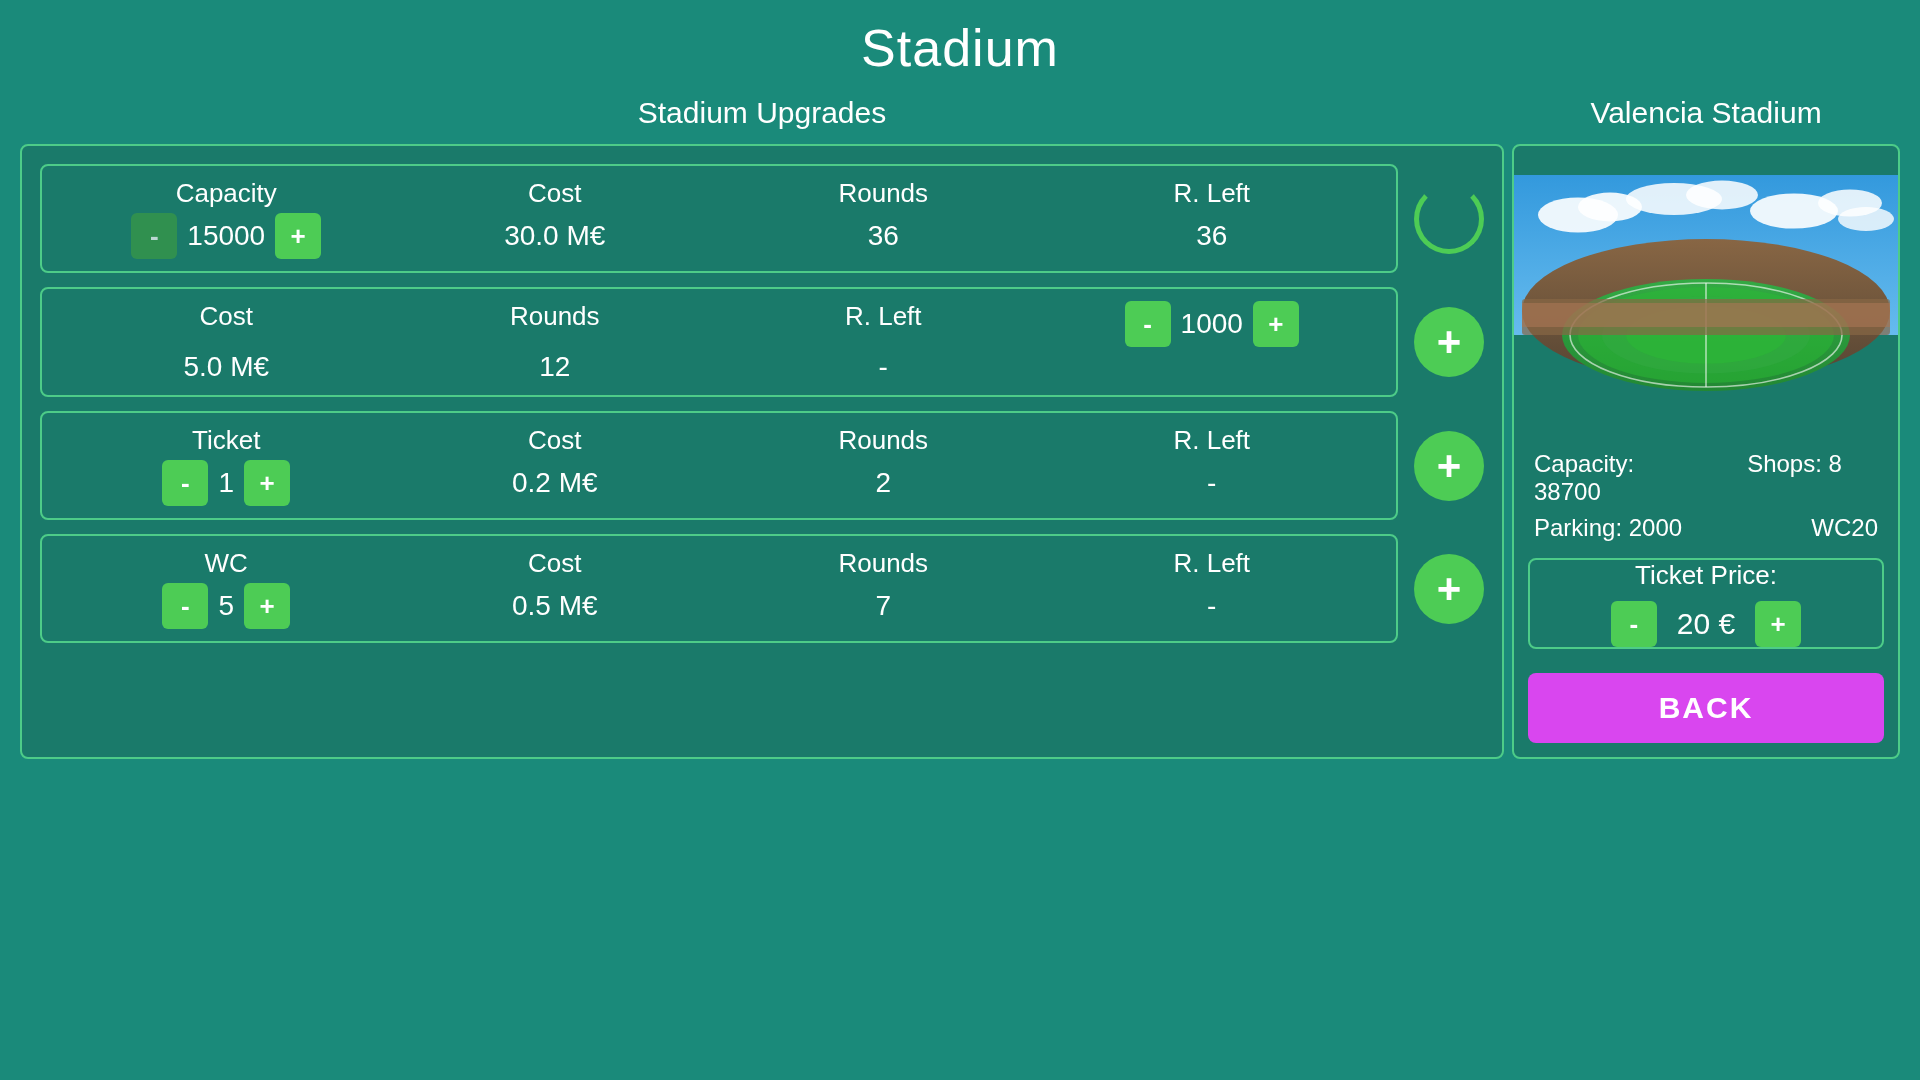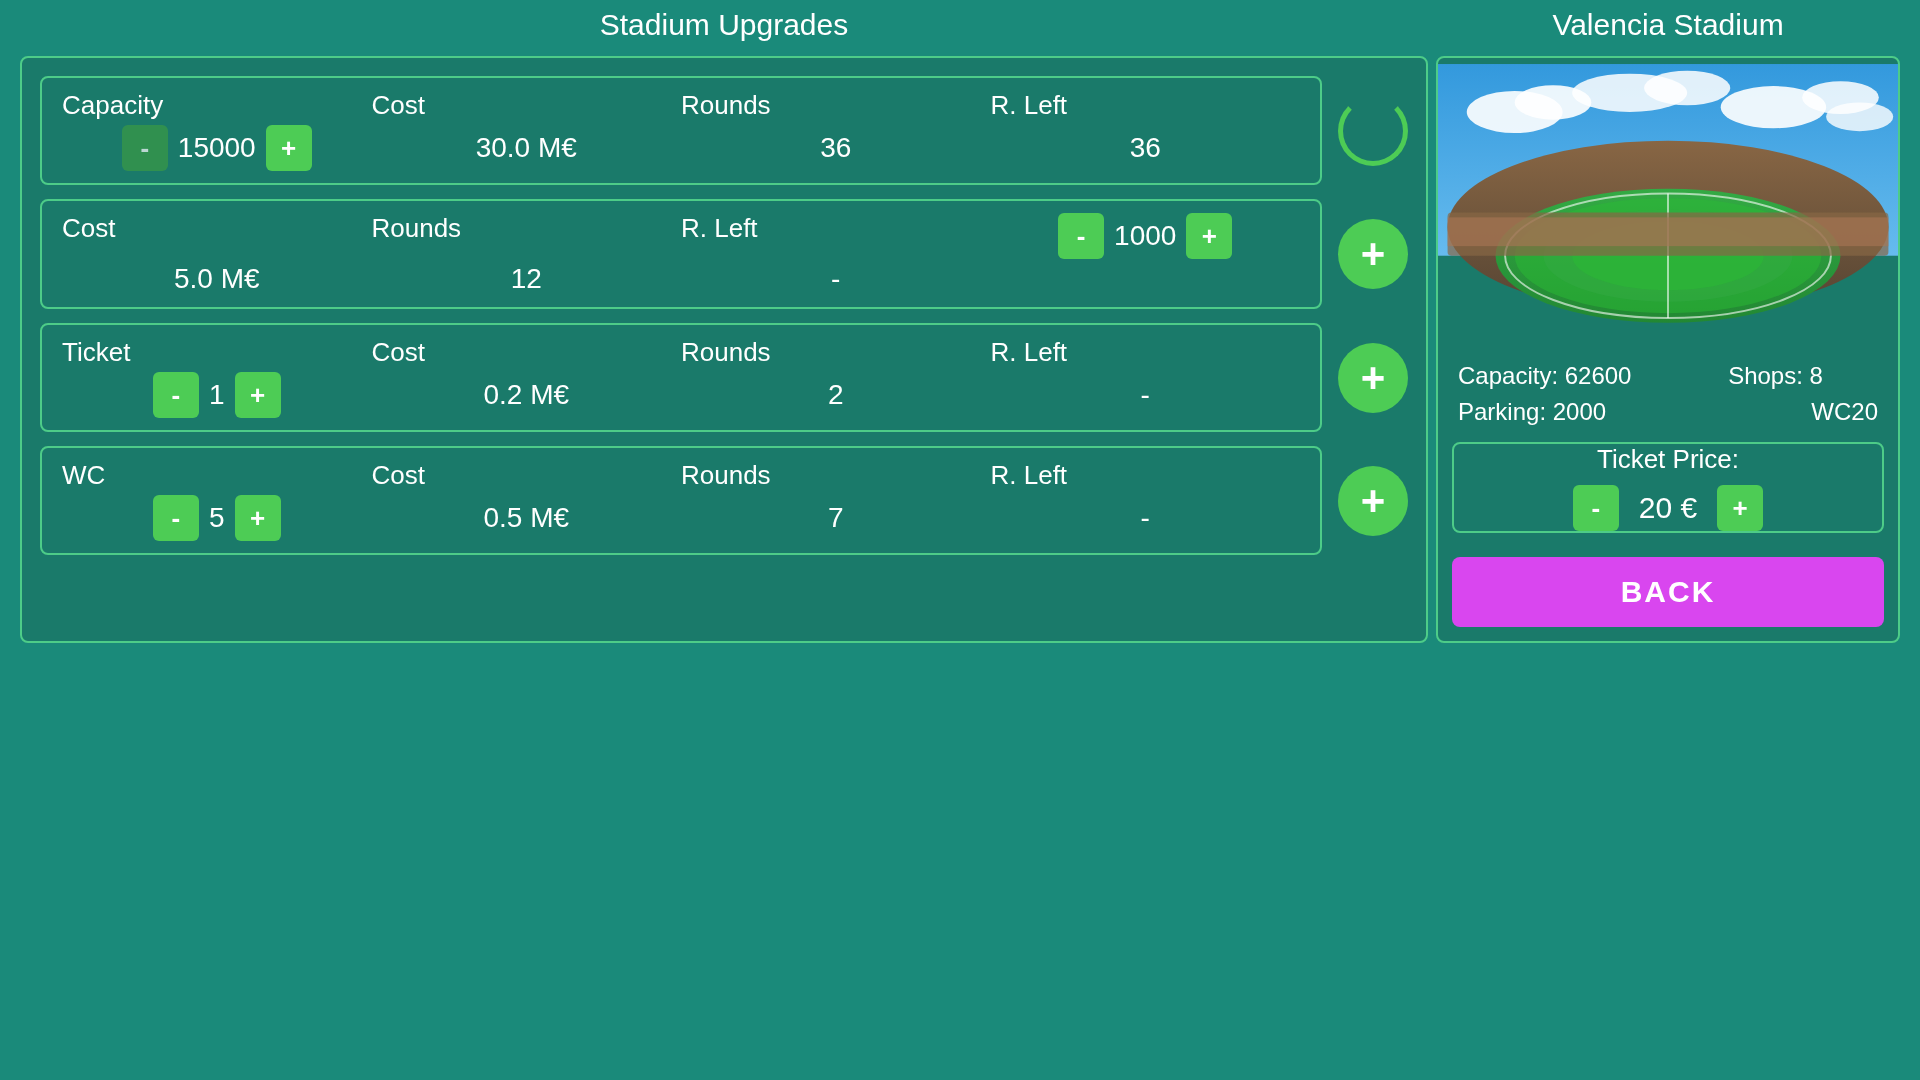--- a/index.html
+++ b/index.html
@@ -68,20 +68,21 @@
       background: #1a7a6a;
       padding: 12px 20px;
       display: grid;
       grid-template-columns: 1fr 1fr 1fr 1fr;
       gap: 4px 0;
     }
 
     .upgrade-card .col-header {
       font-size: 26px;
       font-weight: 400;
+      text-align: center;
       color: white;
     }
 
     .upgrade-card .col-value {
       display: flex;
       align-items: center;
       justify-content: center;
       font-size: 28px;
       font-weight: 400;
       color: white;
@@ -131,21 +132,21 @@
       border-top-color: transparent;
       animation: spin 1s linear infinite;
     }
 
     @keyframes spin {
       to { transform: rotate(360deg); }
     }
 
     
     .right-panel {
-      width: 464px;
+      width: 388px;
       display: flex;
       flex-direction: column;
       gap: 0;
     }
 
     .right-section-title {
       font-size: 30px;
       font-weight: 400;
       text-align: center;
       padding: 8px 0 14px 0;
@@ -215,20 +216,21 @@
       padding: 18px 0;
       cursor: pointer;
       width: calc(100% - 28px);
       letter-spacing: 2px;
     }
   </style>
 </head>
 <body>
 
 <div>
+  <h1 class="page-title">Stadium</h1>
 
   <div class="main-layout">
 
     <div class="left-panel">
       <div class="section-title">Stadium Upgrades</div>
       <div class="upgrades-container">
 
       <div class="upgrade-row-wrapper">
             <div class="upgrade-card">
               <div class="col-header">Capacity</div>
@@ -340,21 +342,21 @@
 
           <ellipse cx="240" cy="200" rx="170" ry="65" fill="none" stroke="white" stroke-width="2" opacity="0.6"></ellipse>
           <line x1="240" y1="135" x2="240" y2="265" stroke="white" stroke-width="2" opacity="0.6"></line>
 
           <rect x="10" y="155" width="460" height="45" fill="#886644" opacity="0.7" rx="4"></rect>
 
           <rect x="10" y="160" width="460" height="30" fill="#aa7755" opacity="0.6"></rect>
         </svg>
 
         <div class="stadium-stats">
-          <span class="stat">Capacity: 62600</span>
+          <span class="stat">Capacity: 38700</span>
           <span class="stat" style="text-align:center">Shops: 8</span>
           <span class="stat">Parking: 2000</span>
           <span class="stat" style="text-align:right">WC20</span>
         </div>
 
         <div class="ticket-price-box">
           <div class="ticket-price-label">Ticket Price:</div>
           <div class="ticket-price-controls">
             <button class="btn-small">-</button>
             <span>20 €</span>

